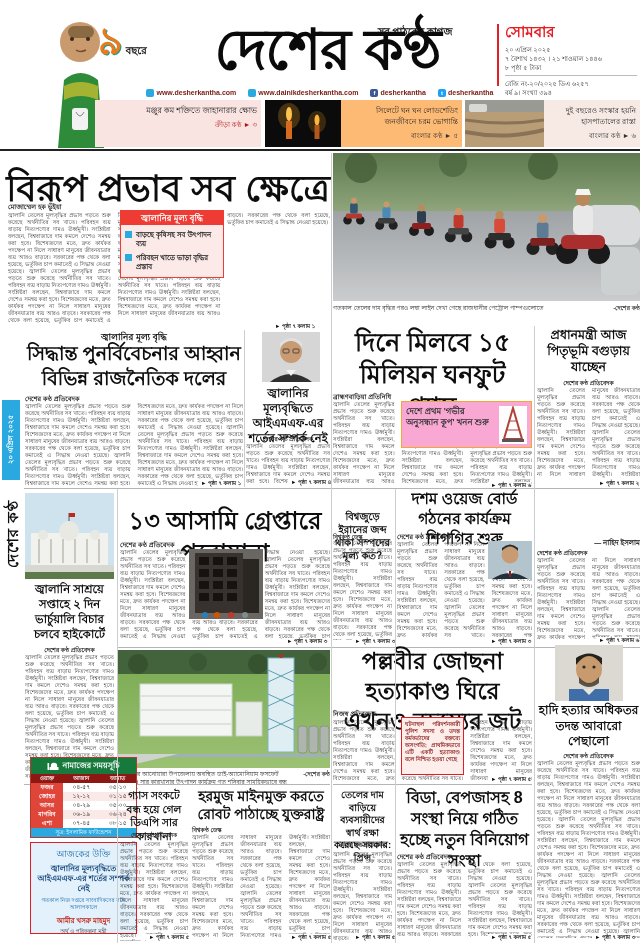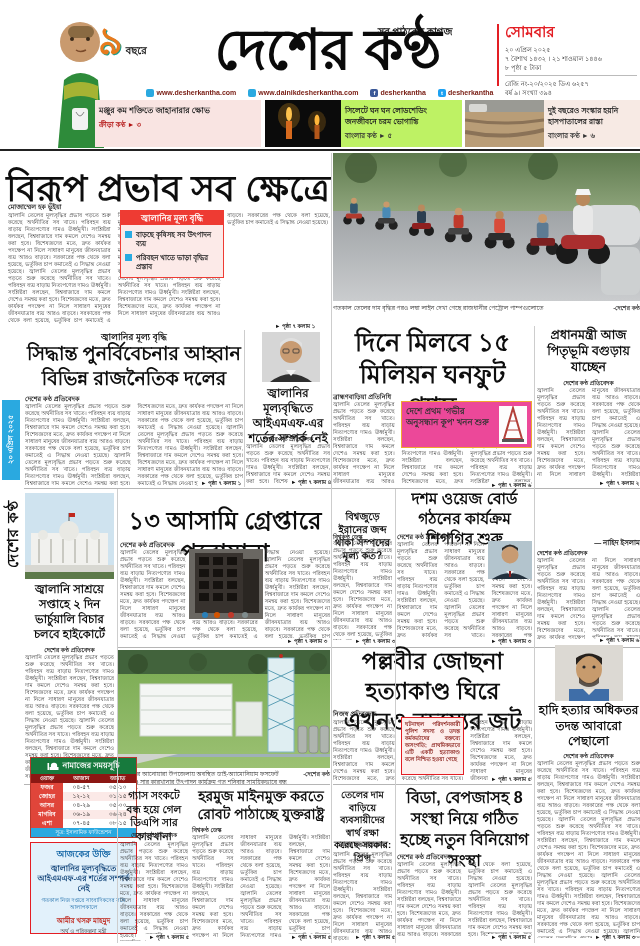--- a/index.html
+++ b/index.html
@@ -11,52 +11,52 @@
   .byline{font-size:6.5px;font-weight:bold;color:#222}
   .body-text{font-size:5.5px;line-height:7px;text-align:justify;color:#3a3a3a;
              column-fill:auto;overflow:hidden}
   .cols2{column-count:2;column-gap:7px}
   .cols3{column-count:3;column-gap:7px}
   .jump{position:absolute;font-size:5.5px;font-weight:bold;color:#0d0d0d;background:#fff;padding-left:3px}
   .vrule{position:absolute;width:1px;background:#cdcdcd}
   .hrule{position:absolute;height:1px;background:#b5b5b5}
   .kicker{font-size:9px;font-weight:bold;text-align:center;color:#111}
   .redbar{background:#e31e24;color:#fff;font-weight:bold;font-size:8px;text-align:center}
-  .teaser{text-align:left;font-weight:bold;font-size:8px;line-height:11px;padding:5px 4px;color:#222}
+  .teaser{text-align:right;font-weight:normal;font-size:8px;line-height:11px;padding:5px 4px;color:#222}
   .teaser .ref{font-size:7px;margin-top:3px;color:#b31313}
   .urlbar{display:flex;justify-content:center;align-items:center;gap:12px;
           font-size:7px;font-weight:bold;color:#7a2017}
   .urlitem{display:flex;align-items:center;gap:2px}
   .icon-sq{display:inline-block;width:8px;height:8px;border-radius:2px;color:#fff;
            font-size:6px;line-height:8px;text-align:center;font-weight:bold}
   .dateline{font-size:6.5px;line-height:9px;color:#333}
   .infobox{border:1px solid #ee3b33;background:#fceae8}
   .infobox .ib-title{background:#ee3b33;color:#fff;font-size:8.5px;font-weight:bold;
                      text-align:center;line-height:14px}
   .ib-item{display:flex;gap:4px;align-items:flex-start;margin:5px 4px 0 4px;
            font-size:7px;font-weight:bold;line-height:9px;color:#222}
   .ib-bullet{flex:0 0 7px;width:7px;height:7px;background:#29abe2;margin-top:1px}
-  .orangebox{border:1px solid #f0a830;background:#ec4899;display:flex;gap:4px;padding:4px}
+  .orangebox{border:1px solid #f0a830;background:#f9a8d4;display:flex;gap:4px;padding:4px}
   .orangebox .ob-text{font-size:8.5px;font-weight:bold;line-height:11px;color:#333;flex:1}
   .caption{font-size:6px;line-height:8px;color:#333;display:flex;justify-content:space-between;gap:6px}
   .caption .credit{font-weight:bold;white-space:nowrap}
   .rail-date{background:#2aa9e0;color:#fff;writing-mode:vertical-rl;transform:rotate(180deg);
              font-size:7px;font-weight:bold;display:flex;align-items:center;justify-content:center}
   .rail-brand{writing-mode:vertical-rl;transform:rotate(180deg);font-size:15px;font-weight:bold;
               color:#0d0d0d;text-align:center;letter-spacing:1px}
   .ptable{border:1px solid #b9382c;font-size:6px;background:#fff}
   .pt-head{background:#177a3d;color:#fff;font-weight:bold;font-size:8px;line-height:16px;
            text-align:center;display:flex;align-items:center;justify-content:center;gap:3px}
   .pt-row{display:grid;grid-template-columns:32px 1fr 1fr;line-height:9px;text-align:center}
   .pt-cols{background:#8c1713;color:#fff;font-size:5.5px;font-weight:bold}
   .pt-label{background:#e0453a;color:#fff;font-weight:bold}
   .pt-row.alt{background:#fbe9e7}
   .pt-src{background:#2aa9e0;color:#fff;font-size:5.5px;line-height:9px;text-align:center}
   .quotebox{border:1.5px solid #e31e24;background:#e2f1fb;text-align:center;padding:4px 3px}
-  .qb-head{color:#1366a6;font-weight:bold;font-size:9px;margin-bottom:2px}
+  .qb-head{color:#1366a6;font-weight:normal;font-size:9px;margin-bottom:2px}
   .qb-quote{color:#13457a;font-weight:bold;font-size:8px;line-height:10px}
   .qb-context{color:#1366a6;font-size:5.5px;line-height:7px;margin-top:3px}
   .qb-name{color:#c0281e;font-weight:bold;font-size:7px;margin-top:4px}
   .qb-role{color:#333;font-size:5.5px;margin-top:1px}
   .highlight-box{border:1.5px solid #e31e24;background:#fdeeec;color:#8a1f1a;
                  font-size:5.5px;line-height:7px;font-weight:bold;padding:3px;text-align:justify;overflow:hidden}
   .anniv-num{font-size:38px;font-weight:bold;color:#e87b1e;line-height:38px;
              text-shadow:1px 1px 0 #1d9e8f}
   .anniv-label{font-size:10px;font-weight:bold;color:#111}
   .masthead-title{font-weight:bold;color:#0a0a0a;text-align:center;letter-spacing:-1px}
@@ -126,21 +126,21 @@
   <svg class="abs" style="left:265px;top:100px" width="76" height="47" viewBox="0 0 76 47">
     <rect width="76" height="47" fill="#0b0b0b"></rect>
     <ellipse cx="24" cy="16" rx="11" ry="13" fill="#f5a623" opacity="0.25"></ellipse>
     <ellipse cx="24" cy="14" rx="3" ry="7" fill="#ffc34d"></ellipse>
     <rect x="21" y="21" width="6" height="18" fill="#d66a1e"></rect>
     <ellipse cx="52" cy="22" rx="9" ry="11" fill="#f5a623" opacity="0.2"></ellipse>
     <ellipse cx="52" cy="20" rx="2.5" ry="5.5" fill="#ffb53a"></ellipse>
     <rect x="49.5" y="25" width="5" height="14" fill="#b3571a"></rect>
   </svg>
 
-  <div class="abs teaser" style="left:341px;top:100px;width:121px;height:47px;background:#bef264;font-size:7.5px">
+  <div class="abs teaser" style="left:341px;top:100px;width:121px;height:47px;background:#fdba74;font-size:7.5px">
     <div>সিলেটে ঘন ঘন লোডশেডিং জনজীবনে চরম ভোগান্তি</div>
     <div class="ref" style="color:#333">বাংলার কণ্ঠ ► ৫</div>
   </div>
 
   <svg class="abs" style="left:465px;top:100px" width="79" height="47" viewBox="0 0 79 47">
     <rect width="79" height="12" fill="#9a9a94"></rect>
     <rect y="12" width="79" height="35" fill="#b99d77"></rect>
     <path d="M0 20 Q40 26 79 20" stroke="#8a7257" stroke-width="3" fill="none"></path>
     <path d="M0 32 Q40 40 79 30" stroke="#8a7257" stroke-width="4" fill="none"></path>
     <rect x="4" y="4" width="18" height="8" rx="2" fill="#d8d8d4"></rect>

